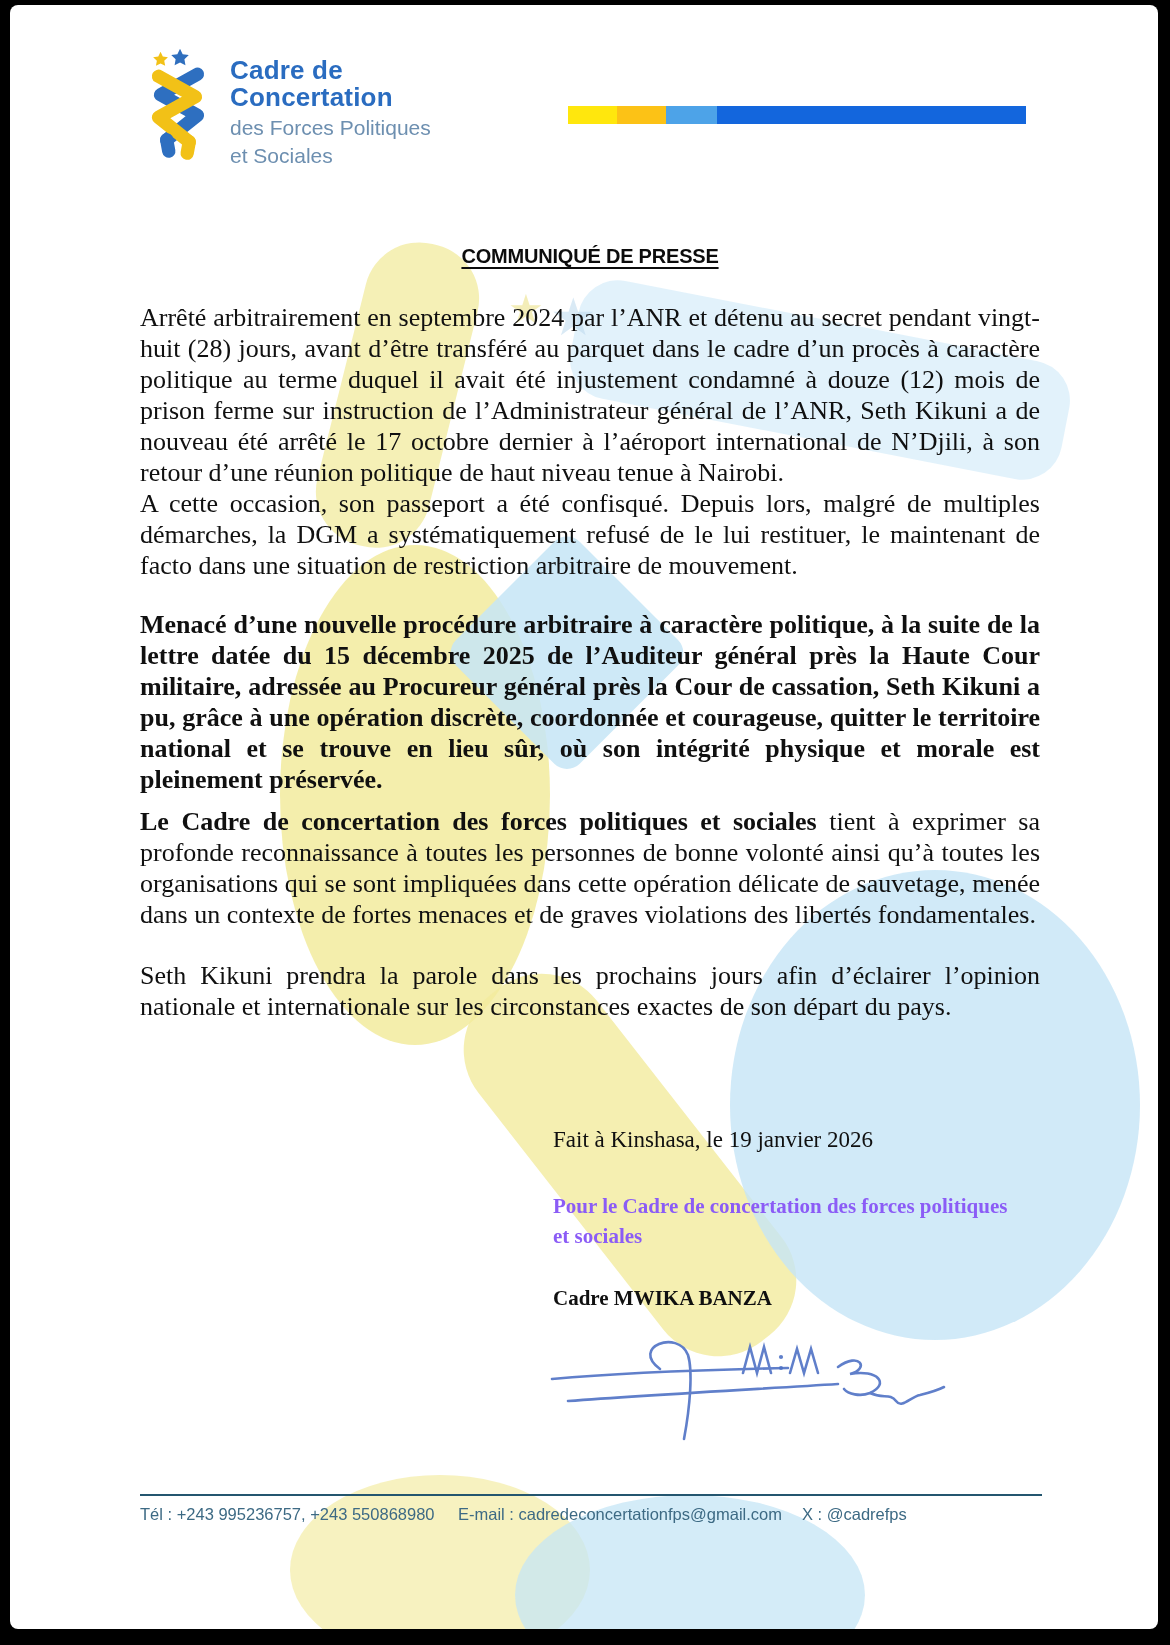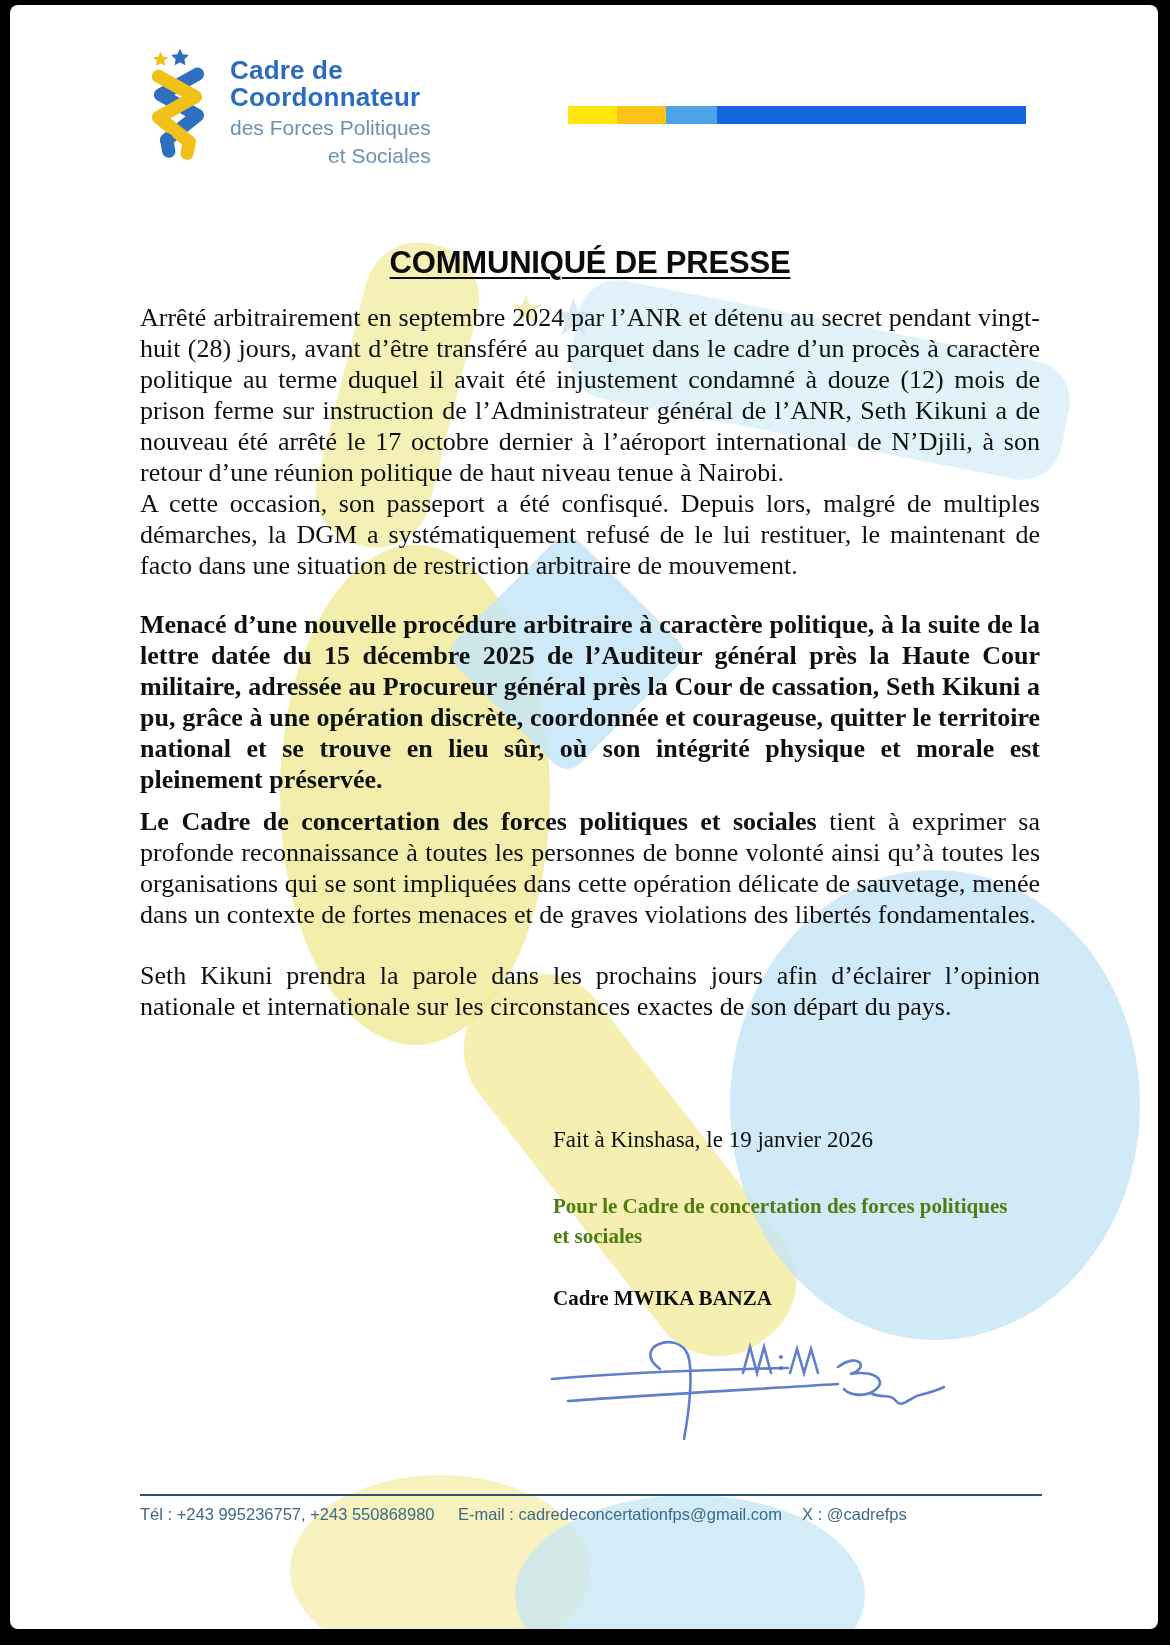--- a/index.html
+++ b/index.html
@@ -6,41 +6,41 @@
   #canvas{position:relative;width:1170px;height:1645px;background:#000;overflow:hidden;
           font-family:"Liberation Serif",serif;}
   .page{position:absolute;left:10px;top:5px;width:1148px;height:1624px;background:#fff;
         border-radius:8px;overflow:hidden;}
   
   .watermark{position:absolute;inset:0;z-index:0;pointer-events:none;}
   
   .logo-icon{position:absolute;left:128px;top:42px;width:82px;height:116px;z-index:2;}
   .wordmark{position:absolute;left:220px;top:52px;z-index:2;font-family:"Liberation Sans",sans-serif;}
   .wm-main{font-weight:bold;font-size:26px;line-height:27px;color:#2a6cc0;letter-spacing:.2px;}
-  .wm-sub{font-size:21px;line-height:23px;color:#6d8fb0;margin-top:5px;text-align:right;}
+  .wm-sub{font-size:21px;line-height:23px;color:#6d8fb0;margin-top:5px;}
   .colorbar{position:absolute;left:558px;top:101px;height:18px;display:flex;z-index:2;}
   .colorbar span{display:block;height:100%;}
   
   .doc-title{position:absolute;left:130px;top:240px;width:900px;text-align:center;z-index:2;
-             font-family:"Liberation Sans",sans-serif;font-weight:bold;font-size:31px;
+             font-family:"Liberation Sans",sans-serif;font-weight:bold;font-size:20px;
              letter-spacing:-.2px;color:#0c0c0c;text-decoration:underline;
              text-decoration-thickness:2px;text-underline-offset:4px;}
   
   .body-col{position:absolute;left:130px;top:297px;width:900px;z-index:2;
             font-size:26px;line-height:31px;color:#101010;text-align:justify;}
   .body-col p{margin:0;}
   .body-col p.m1{}
   .body-col p.m2{margin-top:28px;font-weight:bold;}
   .body-col p.m3{margin-top:11px;}
   .body-col p.m4{margin-top:30px;}
   .lead-bold{font-weight:bold;}
   
   .dateline{position:absolute;left:543px;top:1122px;z-index:2;font-size:23px;color:#101010;}
   .for-block{position:absolute;left:543px;top:1186px;width:470px;z-index:2;
-             font-size:21px;line-height:30px;font-weight:bold;color:#4d7c0f;}
+             font-size:21px;line-height:30px;font-weight:bold;color:#8b5cf6;}
   .name-block{position:absolute;left:543px;top:1278px;width:470px;z-index:2;
               font-size:21px;line-height:30px;font-weight:bold;color:#101010;}
   .signature{position:absolute;left:528px;top:1322px;width:420px;height:115px;z-index:2;}
   
   .footer-rule{position:absolute;left:130px;top:1489px;width:902px;height:2px;
                background:#24566f;z-index:2;}
   .footer-row{position:absolute;left:130px;top:1500px;width:902px;z-index:2;
               font-family:"Liberation Sans",sans-serif;font-size:16.5px;color:#3d6a84;}
   .footer-item{position:absolute;top:0;white-space:nowrap;}
   .f-tel{left:0;}
@@ -73,21 +73,21 @@
       <path d="M22 4 l2.2 4.6 5 .7 -3.6 3.5 .9 5 -4.5 -2.4 -4.5 2.4 .9 -5 -3.6 -3.5 5 -.7 Z" fill="#f2c117"></path>
       <path d="M41 1 l2.6 5.4 6 .8 -4.3 4.2 1 5.9 -5.3 -2.8 -5.3 2.8 1 -5.9 -4.3 -4.2 6 -.8 Z" fill="#2f6fbe"></path>
       <path d="M58 26 L22 46 L58 66 L28 90" fill="none" stroke="#2e6fc0" stroke-width="13" stroke-linecap="round" stroke-linejoin="round"></path>
       <path d="M20 28 L56 48 L20 68 L50 92" fill="none" stroke="#f2c117" stroke-width="13" stroke-linecap="round" stroke-linejoin="round"></path>
       <path d="M28 90 L30 101" fill="none" stroke="#2e6fc0" stroke-width="13" stroke-linecap="round"></path>
       <path d="M50 92 L48 103" fill="none" stroke="#f2c117" stroke-width="13" stroke-linecap="round"></path>
     </svg>
 
     <div class="wordmark">
       <div class="wm-main">Cadre de</div>
-      <div class="wm-main">Coordonnateur</div>
+      <div class="wm-main">Concertation</div>
       <div class="wm-sub">des Forces Politiques</div>
       <div class="wm-sub">et Sociales</div>
     </div>
 
     <div class="colorbar">
       <span style="background: rgb(255, 231, 13); width: 49px;"></span>
       <span style="background: rgb(252, 194, 22); width: 49px;"></span>
       <span style="background: rgb(77, 163, 232); width: 51px;"></span>
       <span style="background: rgb(19, 102, 221); width: 309px;"></span>
     </div>

